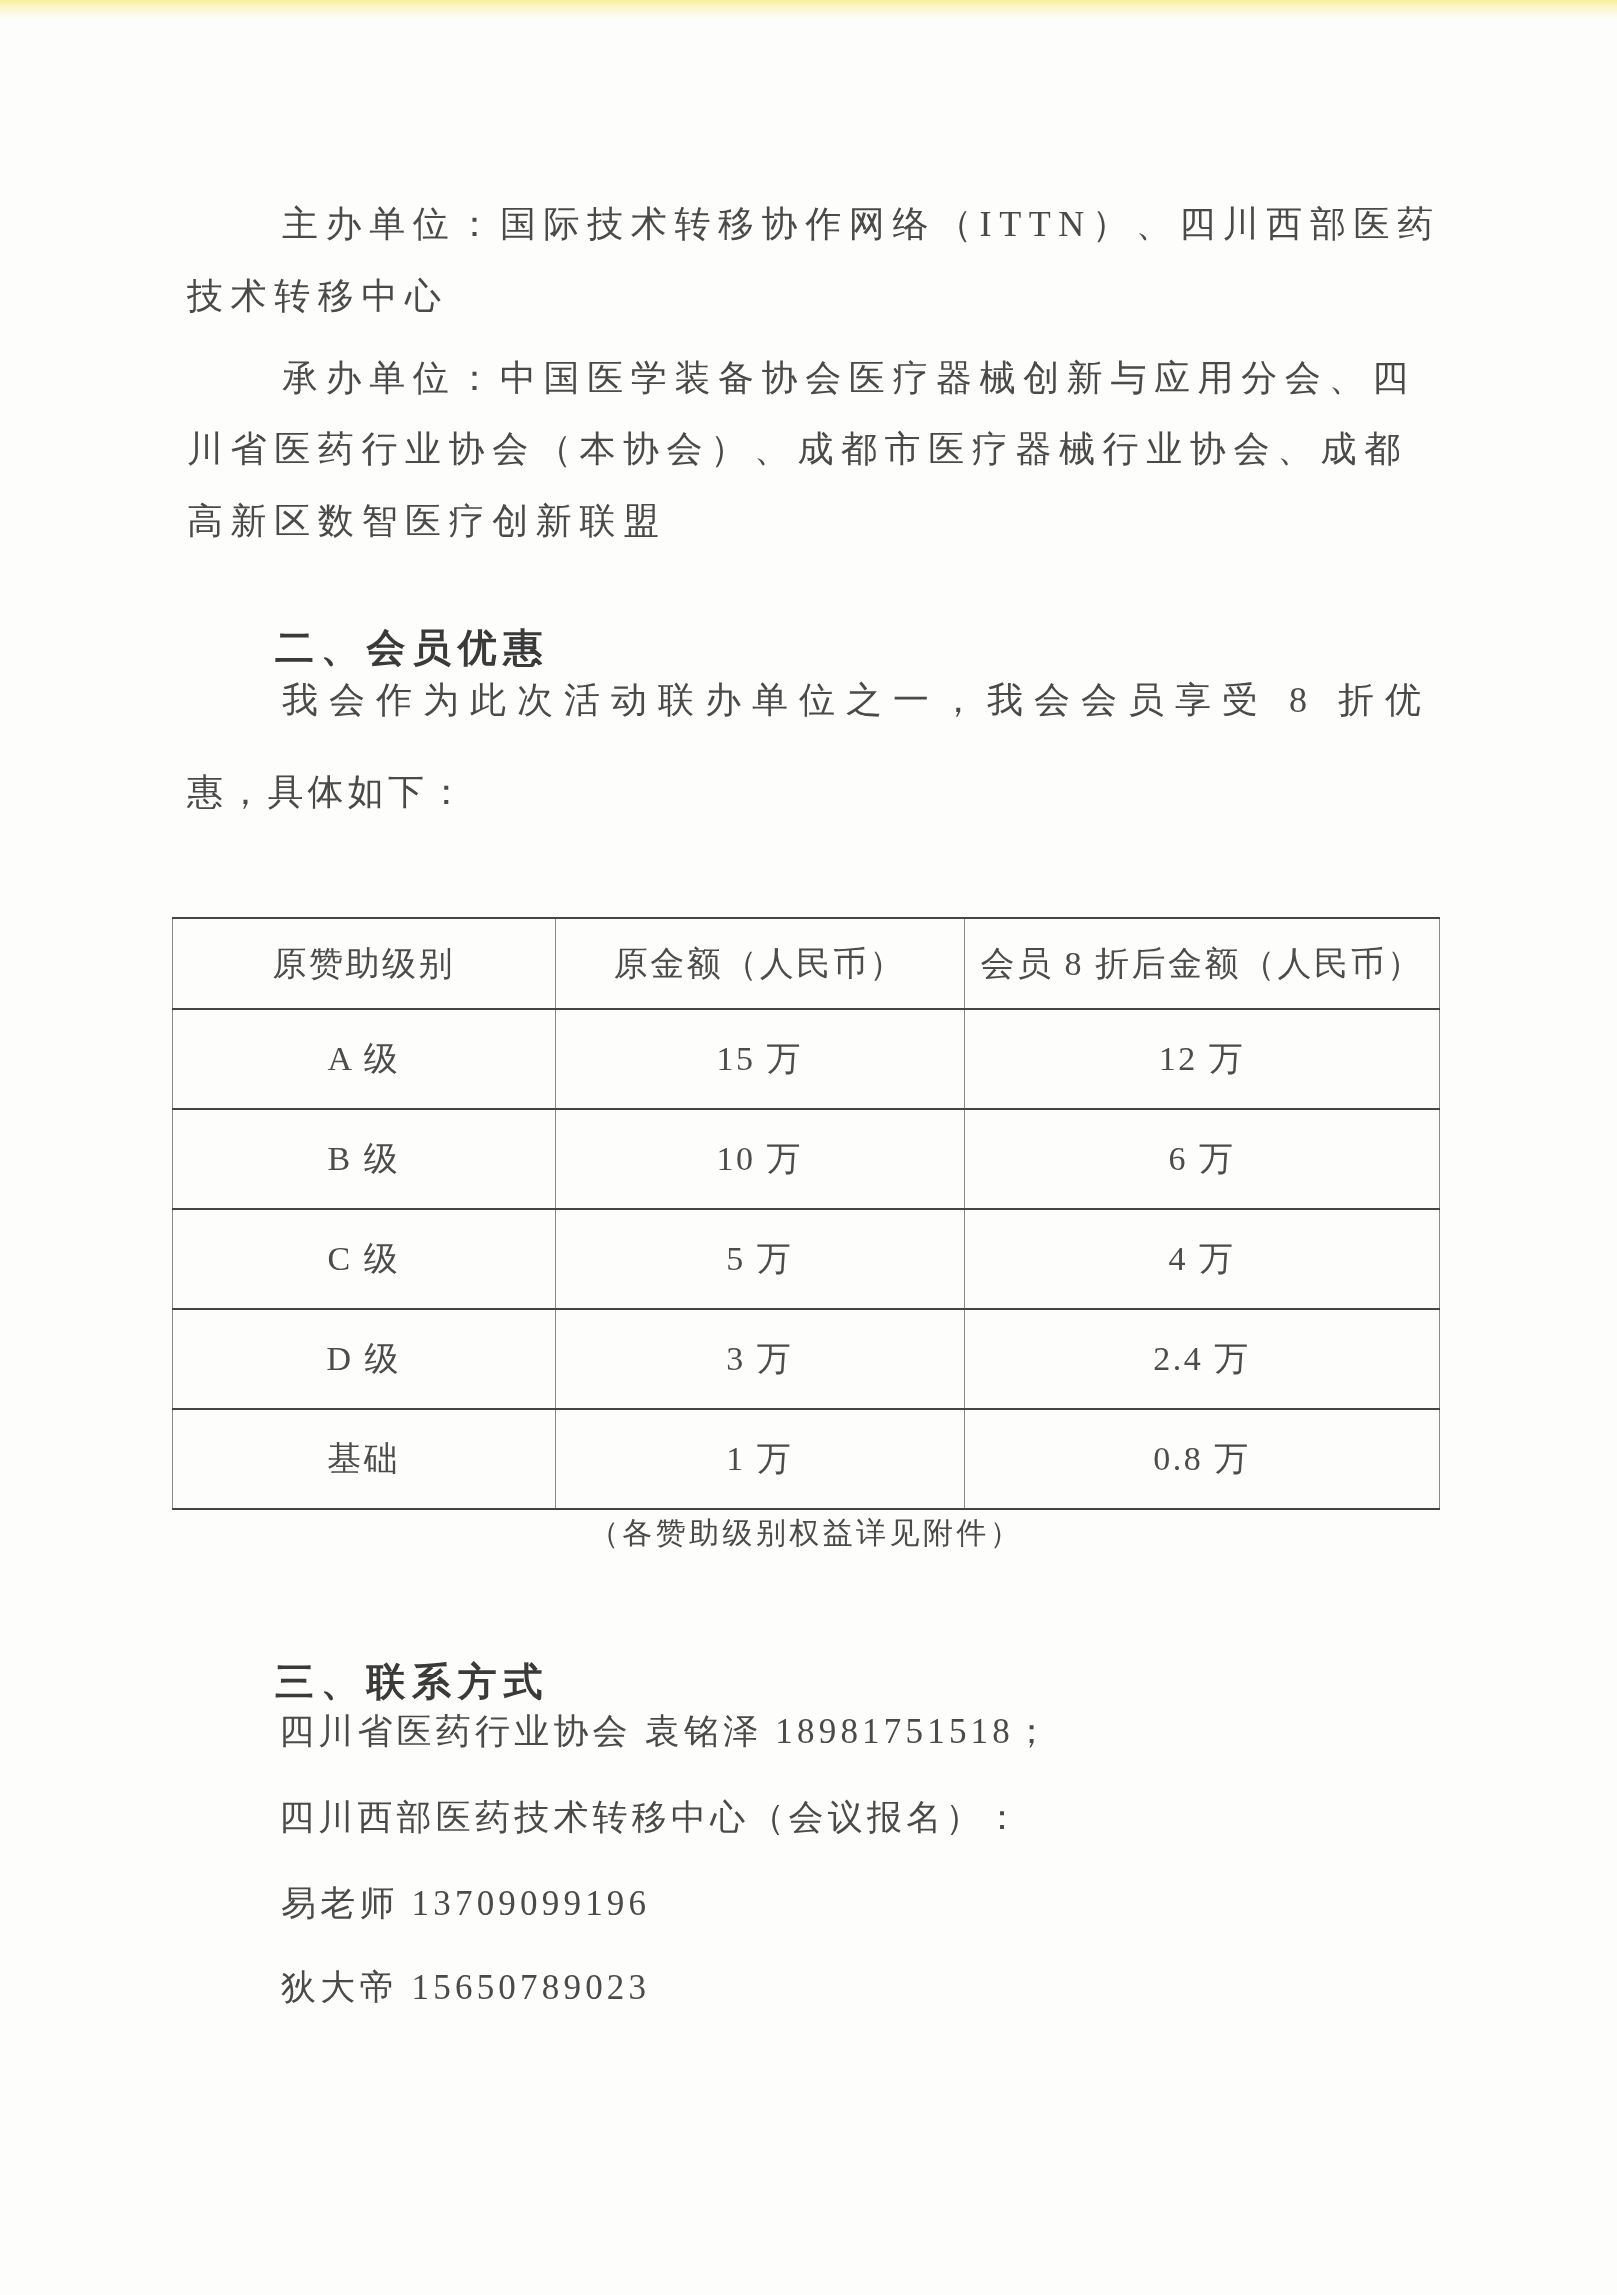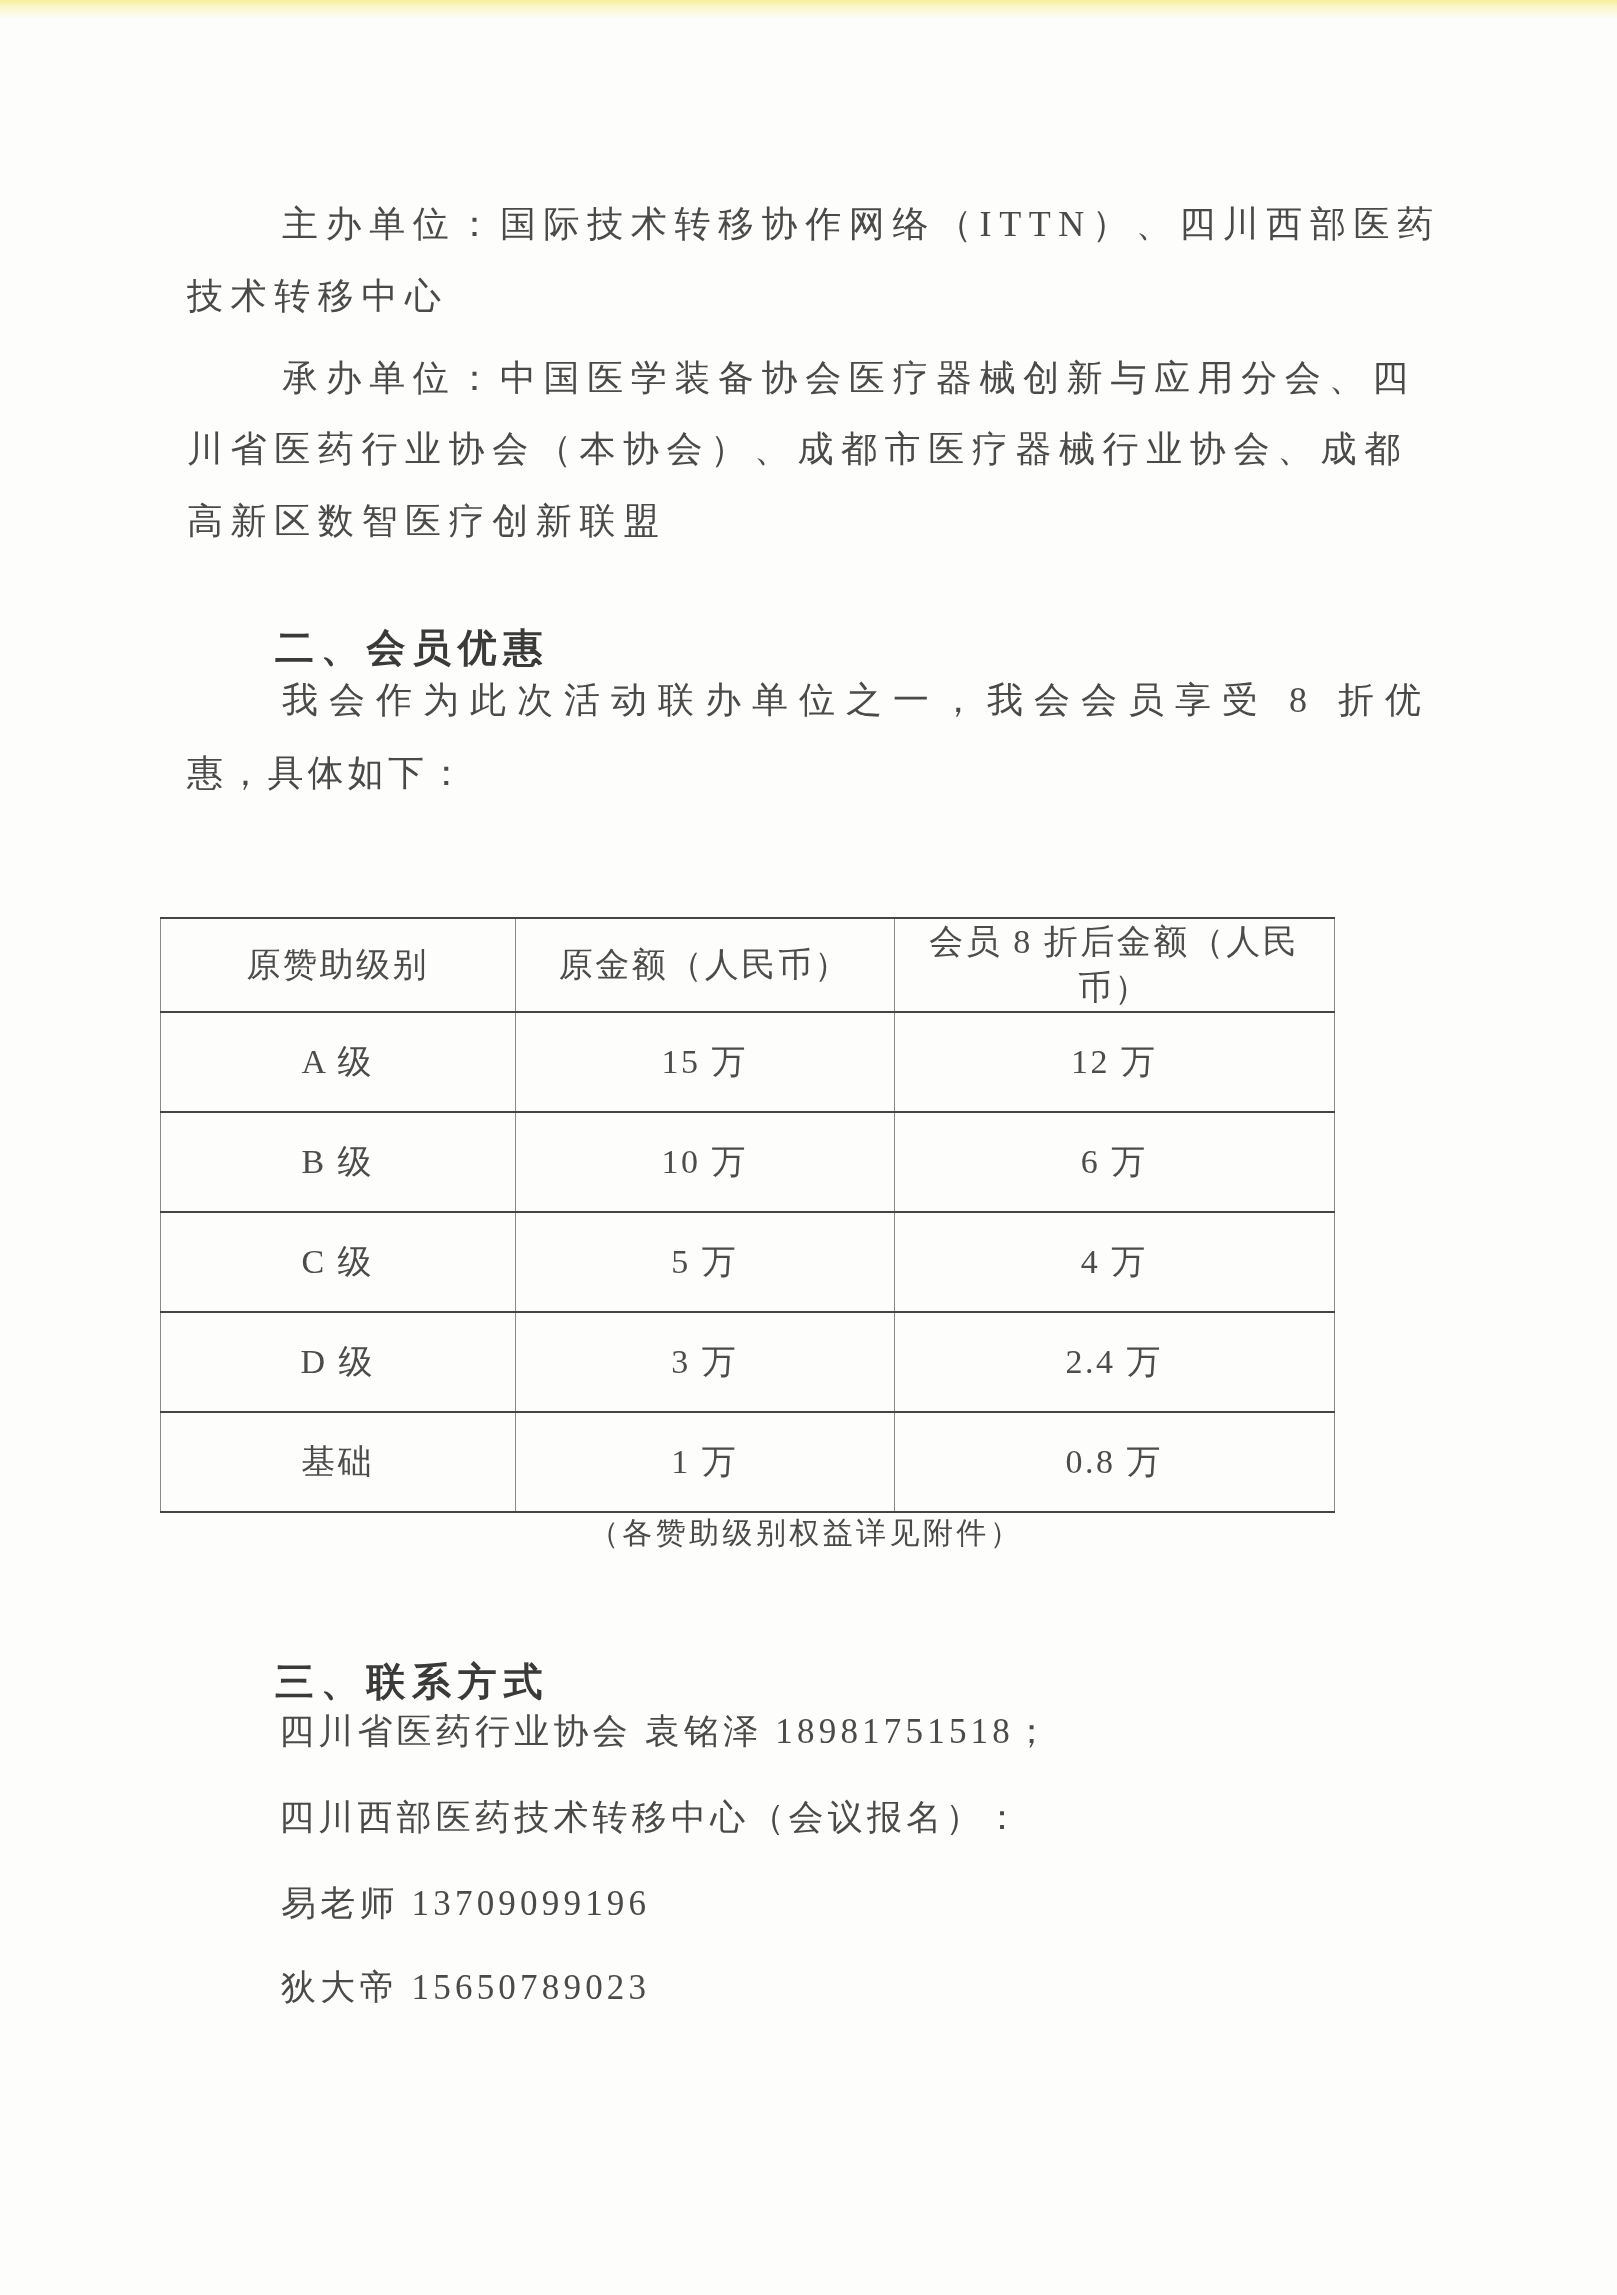--- a/index.html
+++ b/index.html
@@ -20,21 +20,21 @@
   }
   .line {
     position: absolute;
     font-size: 36px;
     line-height: 49px;
     letter-spacing: 7.6px;
     white-space: nowrap;
     color: #4a4a4a;
   }
   .wide   { letter-spacing: 11px; }
-  .tight  { letter-spacing: 4.2px; }
+  .tight  { letter-spacing: 4.2px; margin-top: 19px; }
   .heading {
     position: absolute;
     font-family: "Liberation Sans", "DejaVu Sans", sans-serif;
     font-weight: 700;
     font-size: 39px;
     line-height: 49px;
     letter-spacing: 6.7px;
     color: #3a3a3a;
     white-space: nowrap;
     margin-top: 27px;
@@ -57,23 +57,23 @@
   .pos-mem1  { left: 282px; top: 676px; }
   .pos-mem2  { left: 187px; top: 749px; }
   .pos-h3    { left: 275px; top: 1630px; }
   .pos-c1    { left: 279px; top: 1708px; text-align: center; }
   .pos-c2    { left: 279px; top: 1794px; }
   .pos-c3    { left: 281px; top: 1880px; }
   .pos-c4    { left: 281px; top: 1964px; }
 
   .tbl-wrap {
     position: absolute;
-    left: 160px;
+    left: 172px;
     top: 917px;
-    width: 1175px;
+    width: 1268px;
   }
   table.pricing {
     width: 100%;
     border-collapse: collapse;
     table-layout: fixed;
     font-size: 34px;
     letter-spacing: 2.5px;
     color: #4c4c4c;
   }
   table.pricing col.c1 { width: 30.2%; }

